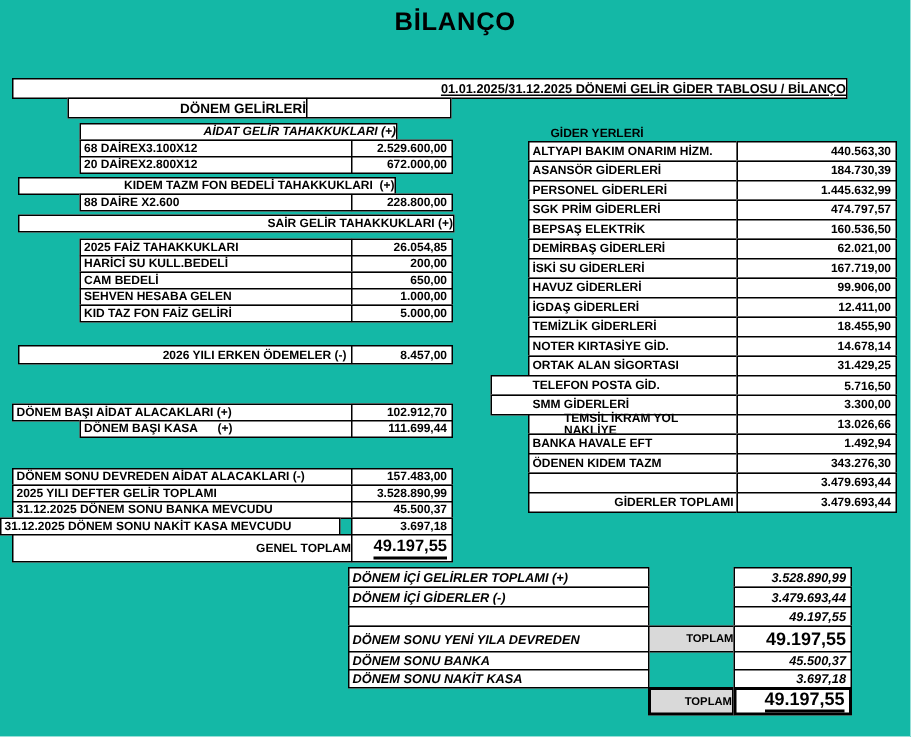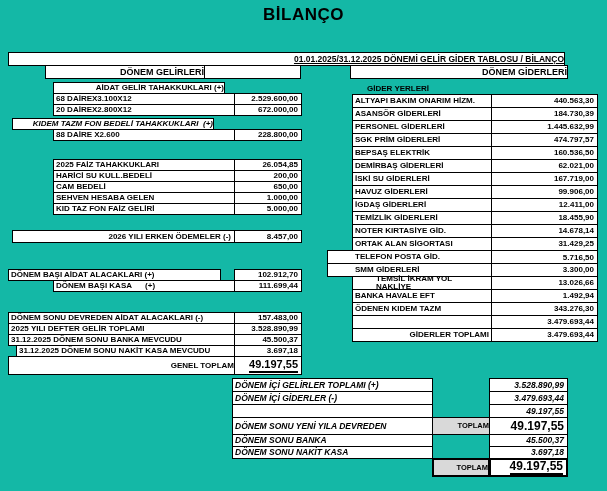--- a/index.html
+++ b/index.html
@@ -31,40 +31,40 @@
 <div class="page">
 
   <div class="main-title">BİLANÇO</div>
 
   <div class="box ctr f85" style="left:8px;top:52px;width:557px;height:14px;">
     <span class="u1">01.01.2025/31.12.2025 DÖNEMİ GELİR GİDER TABLOSU / BİLANÇO</span>
   </div>
 
   <div class="box ctr f9" style="left:45px;top:65px;width:160px;height:14px;">DÖNEM GELİRLERİ</div>
   <div class="box" style="left:204px;top:65px;width:97px;height:14px;"></div>
-  <div class="box ctr f9" style="left:350px;top:65px;width:218px;height:14px;">DÖNEM GİDERLERİ</div>
-
-  <div class="box ctr" style="left:53px;top:82px;width:172px;height:12px;">AİDAT GELİR TAHAKKUKLARI (+)</div>
+
+  <div class="box ctr" style="left:53px;top:82px;width:212px;height:12px;font-style:italic;">AİDAT GELİR TAHAKKUKLARI (+)</div>
 
   <div>
     <div class="box lbl" style="left:53px;top:93px;width:182px;height:12px;">68 DAİREX3.100X12</div>
     <div class="box val" style="left:234px;top:93px;width:68px;height:12px;">2.529.600,00</div>
   </div>
   <div>
     <div class="box lbl" style="left:53px;top:104px;width:182px;height:12px;">20 DAİREX2.800X12</div>
     <div class="box val" style="left:234px;top:104px;width:68px;height:12px;">672.000,00</div>
   </div>
 
-  <div class="box ctr pre" style="left:12px;top:118px;width:202px;height:12px;font-style:italic;">KIDEM TAZM FON BEDELİ TAHAKKUKLARI  (+)</div>
+  <div class="box ctr pre" style="left:12px;top:118px;width:252px;height:12px;">KIDEM TAZM FON BEDELİ TAHAKKUKLARI  (+)</div>
 
   <div>
     <div class="box lbl" style="left:53px;top:129px;width:182px;height:12px;">88 DAİRE X2.600</div>
     <div class="box val" style="left:234px;top:129px;width:68px;height:12px;">228.800,00</div>
   </div>
 
+  <div class="box ctr" style="left:12px;top:143px;width:291px;height:12px;">SAİR GELİR TAHAKKUKLARI (+)</div>
 
   <div>
     <div class="box lbl" style="left:53px;top:159px;width:182px;height:12px;">2025 FAİZ TAHAKKUKLARI</div>
     <div class="box val" style="left:234px;top:159px;width:68px;height:12px;">26.054,85</div>
   </div>
   <div>
     <div class="box lbl" style="left:53px;top:170px;width:182px;height:12px;">HARİCİ SU KULL.BEDELİ</div>
     <div class="box val" style="left:234px;top:170px;width:68px;height:12px;">200,00</div>
   </div>
   <div>
@@ -79,42 +79,42 @@
     <div class="box lbl" style="left:53px;top:203px;width:182px;height:12px;">KID TAZ FON FAİZ GELİRİ</div>
     <div class="box val" style="left:234px;top:203px;width:68px;height:12px;">5.000,00</div>
   </div>
 
   <div>
     <div class="box rgt" style="left:12px;top:230px;width:223px;height:13px;padding-right:3px;">2026 YILI ERKEN ÖDEMELER (-)</div>
     <div class="box val" style="left:234px;top:230px;width:68px;height:13px;">8.457,00</div>
   </div>
 
   <div>
-    <div class="box lbl" style="left:8px;top:269px;width:213px;height:12px;">DÖNEM BAŞI AİDAT ALACAKLARI (+)</div>
+    <div class="box lbl" style="left:8px;top:269px;width:270px;height:12px;">DÖNEM BAŞI AİDAT ALACAKLARI (+)</div>
     <div class="box val" style="left:234px;top:269px;width:68px;height:12px;">102.912,70</div>
   </div>
   <div>
     <div class="box lbl pre" style="left:53px;top:280px;width:182px;height:12px;">DÖNEM BAŞI KASA      (+)</div>
     <div class="box val" style="left:234px;top:280px;width:68px;height:12px;">111.699,44</div>
   </div>
 
   <div>
     <div class="box lbl" style="left:8px;top:312px;width:227px;height:12px;">DÖNEM SONU DEVREDEN AİDAT ALACAKLARI (-)</div>
     <div class="box val" style="left:234px;top:312px;width:68px;height:12px;">157.483,00</div>
   </div>
   <div>
     <div class="box lbl" style="left:8px;top:323px;width:227px;height:12px;">2025 YILI DEFTER GELİR TOPLAMI</div>
     <div class="box val" style="left:234px;top:323px;width:68px;height:12px;">3.528.890,99</div>
   </div>
   <div>
     <div class="box lbl" style="left:8px;top:334px;width:227px;height:12px;">31.12.2025 DÖNEM SONU BANKA MEVCUDU</div>
     <div class="box val" style="left:234px;top:334px;width:68px;height:12px;">45.500,37</div>
   </div>
   <div>
-    <div class="box lbl" style="left:16px;top:345px;width:227px;height:12px;">31.12.2025 DÖNEM SONU NAKİT KASA MEVCUDU</div>
+    <div class="box lbl" style="left:0;top:345px;width:227px;height:12px;">31.12.2025 DÖNEM SONU NAKİT KASA MEVCUDU</div>
     <div class="box val" style="left:234px;top:345px;width:68px;height:12px;">3.697,18</div>
   </div>
 
   <div>
     <div class="box ctr" style="left:8px;top:356px;width:227px;height:19px;">GENEL TOPLAM</div>
     <div class="box val big" style="left:234px;top:356px;width:68px;height:19px;">
       <span class="u2">49.197,55</span>
     </div>
   </div>
 

